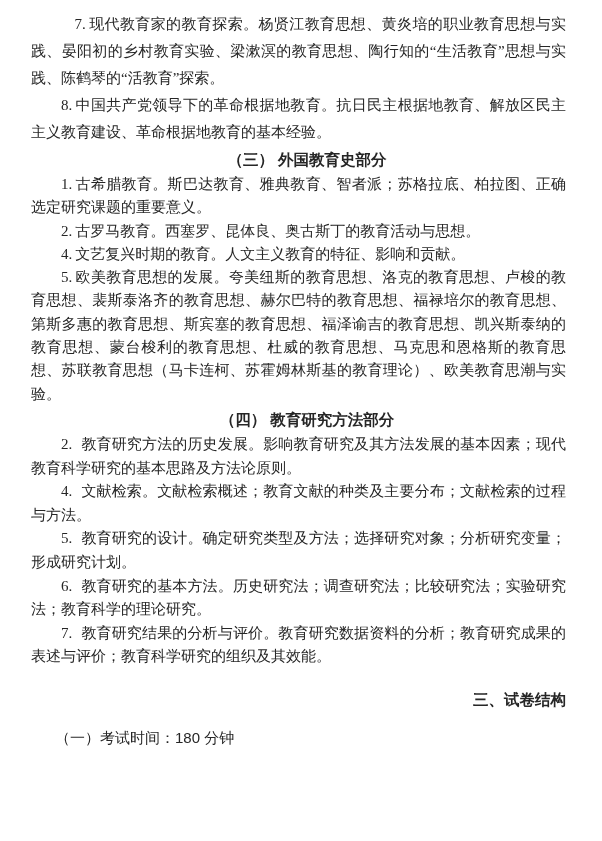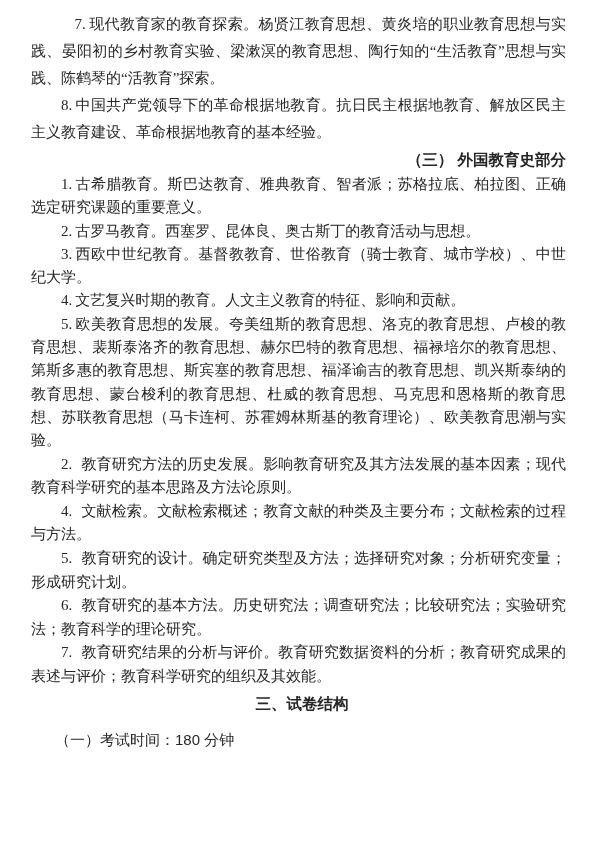--- a/index.html
+++ b/index.html
@@ -13,63 +13,63 @@
     overflow: hidden;
     font-family: "Liberation Serif", "DejaVu Serif", serif;
     font-size: 15px;
   }
   p { margin: 0; text-align: justify; }
   .num { display: inline; }
   .blk1 p { line-height: 27px; text-indent: 2em; }
   .blk1 p.p7 { text-indent: 2.9em; }
   .blk1 .num, .s3 .num { margin-right: 3px; }
   .sec-head {
-    font-family: Liberation Sans, sans-serif;
+    font-family: Liberation Serif, serif;
     font-weight: bold;
     font-size: 15.5px;
     line-height: 27px;
     text-indent: 1.1em;
-    text-align: right;
+    text-align: center;
     margin: 0;
   }
   .s3 p { line-height: 23.3px; text-indent: 2em; }
   .s4 p { line-height: 23.6px; text-indent: 2em; }
   .s4 .num { margin-right: 9px; }
   .main-head {
-    font-family: Liberation Serif, serif;
+    font-family: Liberation Mono, monospace;
     font-weight: bold;
     font-size: 15.5px;
     line-height: 25px;
-    margin-top: 2px;
+    margin-top: 20px;
     text-indent: 0.45em;
-    text-align: center;
+    text-align: right;
   }
   .tail p { line-height: 27px; text-indent: 1.6em; text-align: left; margin-top: 10px; }
   .tail .val { font-family: "Liberation Sans", "DejaVu Sans", sans-serif; }
 </style>
 </head>
 <body>
 
 <div class="page">
 
   <div class="blk1">
     <p class="p7"><span class="num">7.</span><span>现代教育家的教育探索。杨贤江教育思想、黄炎培的职业教育思想与实践、晏阳初的乡村教育实验、梁漱溟的教育思想、陶行知的“生活教育”思想与实践、陈鹤琴的“活教育”探索。</span></p>
     <p><span class="num">8.</span><span>中国共产党领导下的革命根据地教育。抗日民主根据地教育、解放区民主主义教育建设、革命根据地教育的基本经验。</span></p>
   </div>
 
   <p class="sec-head">（三） 外国教育史部分</p>
 
   <div class="s3">
     <p><span class="num">1.</span><span>古希腊教育。斯巴达教育、雅典教育、智者派；苏格拉底、柏拉图、正确选定研究课题的重要意义。</span></p>
     <p><span class="num">2.</span><span>古罗马教育。西塞罗、昆体良、奥古斯丁的教育活动与思想。</span></p>
-    <p><span class="num">3.</span><span>西欧中世纪教育。基督教教育、世俗教育（骑士教育、城市学校）、中世纪大学。</span></p>
     <p><span class="num">4.</span><span>文艺复兴时期的教育。人文主义教育的特征、影响和贡献。</span></p>
     <p><span class="num">5.</span><span>欧美教育思想的发展。夸美纽斯的教育思想、洛克的教育思想、卢梭的教育思想、裴斯泰洛齐的教育思想、赫尔巴特的教育思想、福禄培尔的教育思想、第斯多惠的教育思想、斯宾塞的教育思想、福泽谕吉的教育思想、凯兴斯泰纳的教育思想、蒙台梭利的教育思想、杜威的教育思想、马克思和恩格斯的教育思想、苏联教育思想（马卡连柯、苏霍姆林斯基的教育理论）、欧美教育思潮与实验。</span></p>
   </div>
 
+  <p class="sec-head">（四） 教育研究方法部分</p>
 
   <div class="s4">
     <p><span class="num">2.</span><span>教育研究方法的历史发展。影响教育研究及其方法发展的基本因素；现代教育科学研究的基本思路及方法论原则。</span></p>
     <p><span class="num">4.</span><span>文献检索。文献检索概述；教育文献的种类及主要分布；文献检索的过程与方法。</span></p>
     <p><span class="num">5.</span><span>教育研究的设计。确定研究类型及方法；选择研究对象；分析研究变量；形成研究计划。</span></p>
     <p><span class="num">6.</span><span>教育研究的基本方法。历史研究法；调查研究法；比较研究法；实验研究法；教育科学的理论研究。</span></p>
     <p><span class="num">7.</span><span>教育研究结果的分析与评价。教育研究数据资料的分析；教育研究成果的表述与评价；教育科学研究的组织及其效能。</span></p>
   </div>
 
   <p class="main-head">三、试卷结构</p>

